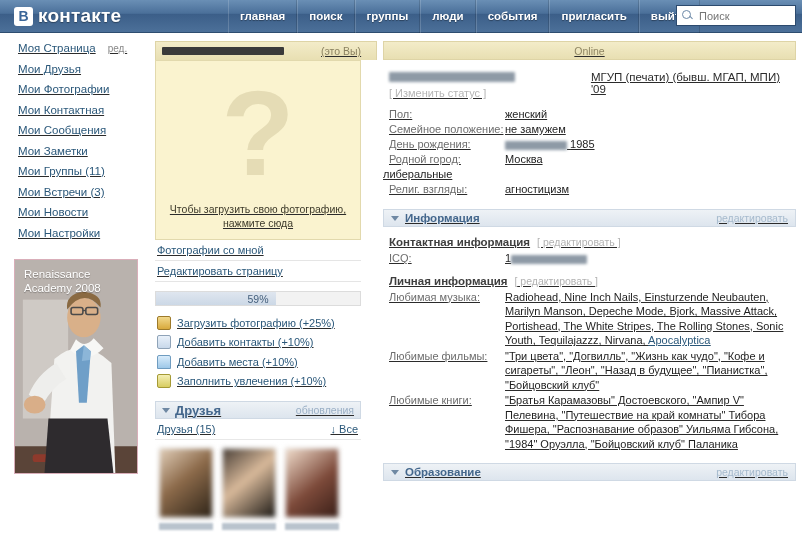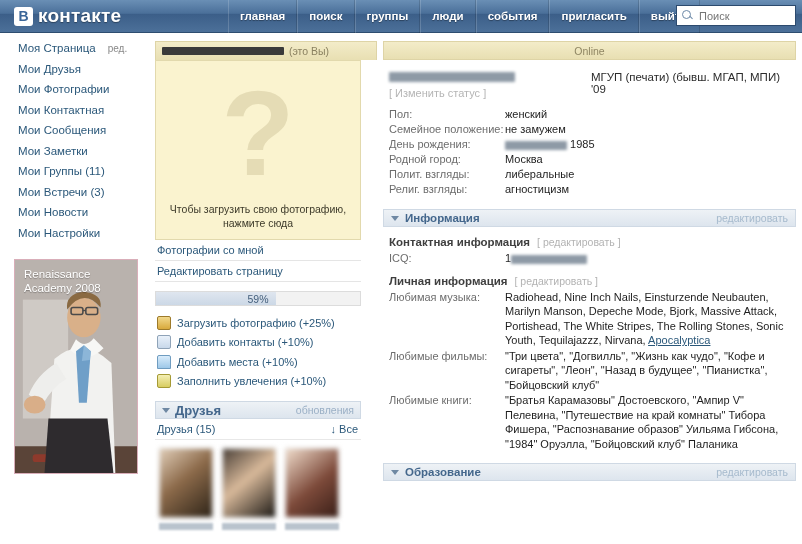--- a/index.html
+++ b/index.html
@@ -72,21 +72,21 @@
     width: 4px; height: 1.4px; background: #6c89a8;
     transform: rotate(45deg);
   }
   #searchbox-wrap input {
     border: none; outline: none; width: 100%;
     font-family: "Liberation Sans", sans-serif; font-size: 11px;
     color: #7d7d7d; background: transparent;
   }
 
   
-  #page { display: flex; width: 802px; height: 511px; background: #ffffff; }
+  #page { display: flex; width: 802px; height: 511px; background: #ffffff; text-decoration: underline; }
 
   
   #sidebar { width: 152px; flex: none; padding: 9px 0 0 0; background: #fff; }
   .menu-row {
     display: flex; align-items: baseline;
     padding: 0 0 0 18px; height: 20.5px;
   }
   .menu-link {
     color: #2b587a; font-size: 11.5px; text-decoration: none; cursor: pointer;
     white-space: nowrap;
@@ -115,21 +115,21 @@
   }
   
   .ad-person { position: absolute; left: 0; top: 0; width: 100%; height: 100%; }
 
   
   #center { width: 225px; flex: none; padding: 8px 0 0 3px; }
   .namebar {
     height: 19px; background: linear-gradient(to bottom,#f3ecc9,#e8dfb2);
     border: 1px solid #ded4a6; border-bottom: none;
     display: flex; align-items: center; padding: 0 6px;
-    position: relative; z-index: 2;
+    position: relative; z-index: 2; gap: 32px;
   }
   .redacted {
     display: inline-block; height: 8px; background: #3a3a3a;
     border-radius: 1px; vertical-align: middle;
     filter: blur(.6px);
   }
   .namebar .you { color: #8a8160; font-size: 10.5px; margin-left: 5px; }
 
   #photo-box {
     width: 206px; height: 180px;
@@ -456,21 +456,20 @@
         <span class="fact-v">
           <span class="redact-inline" style="width:62px"></span>
           <span>1985</span>
         </span>
       </div>
       <div class="fact-row">
         <span class="fact-k">Родной город:</span>
         <span class="fact-v">Москва</span>
       </div>
       <div class="fact-row">
-        <span class="fact-k">Полит. взгляды:</span>
         <span class="fact-v">либеральные</span>
       </div>
       <div class="fact-row">
         <span class="fact-k">Религ. взгляды:</span>
         <span class="fact-v">агностицизм</span>
       </div>
     </div>
 
     <div class="sec-head">
       <span class="arrow"></span>

